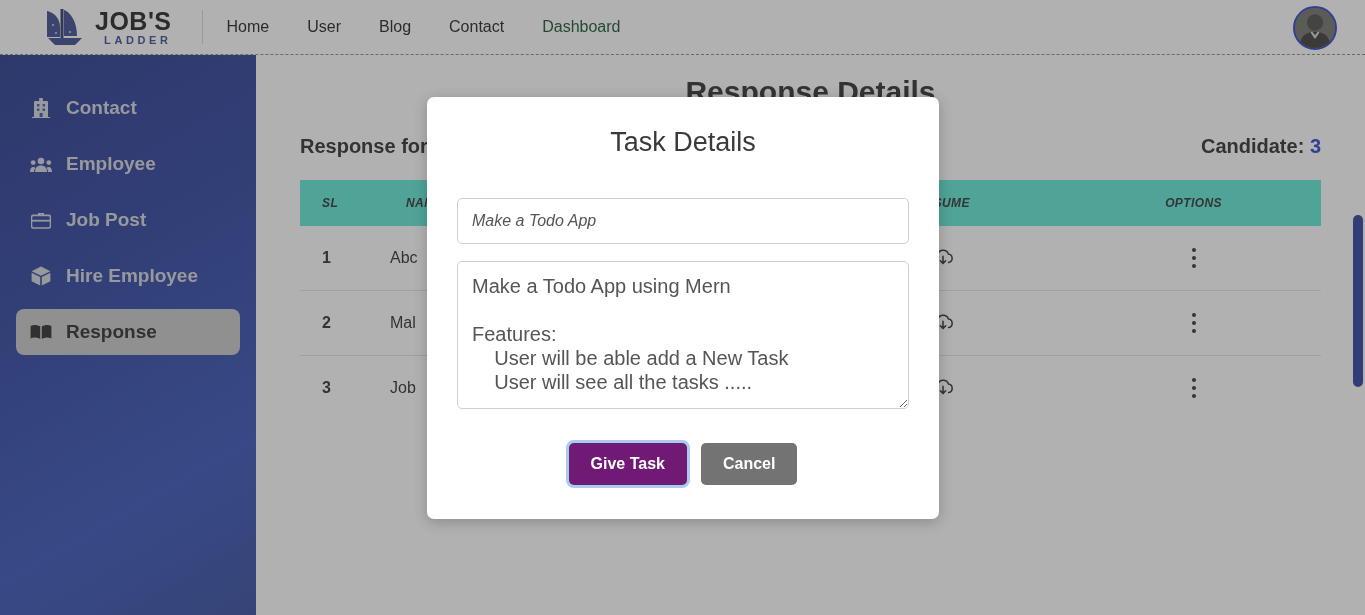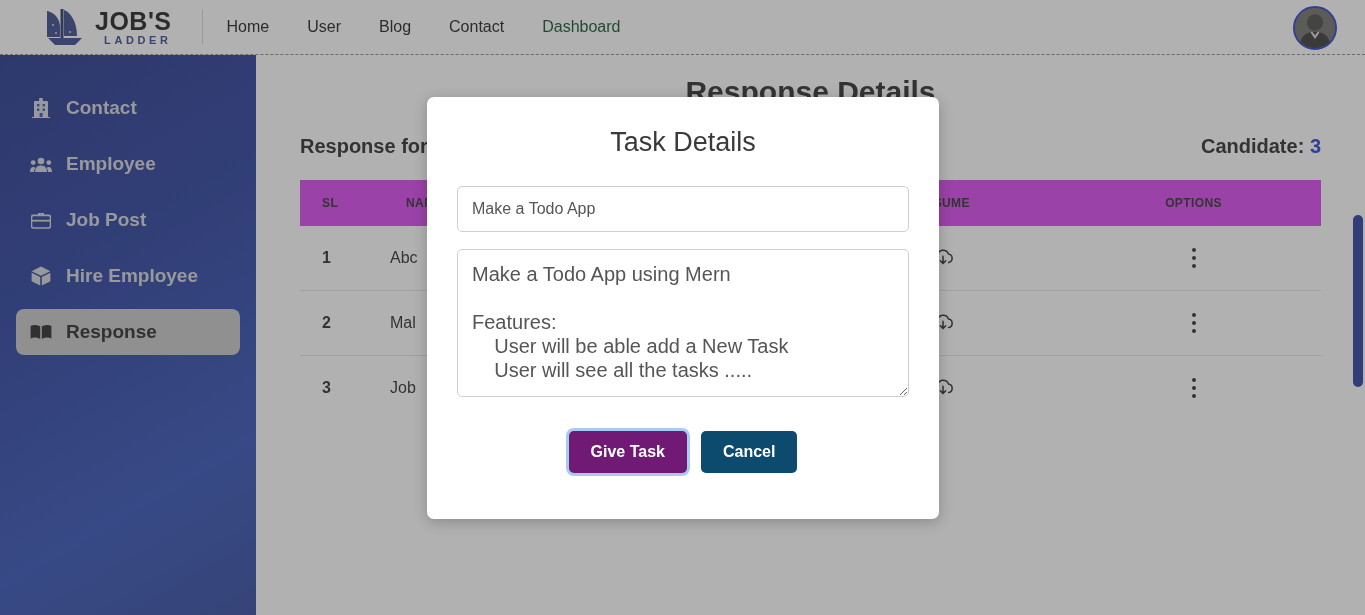--- a/index.html
+++ b/index.html
@@ -155,27 +155,28 @@
     color: #2d2d2d;
   }
   .cand-num { color: #2b44d1; }
 
   .table-wrap {
     margin: 22px 44px 0 44px;
     position: relative;
   }
   table { width: 100%; border-collapse: collapse; }
   thead th {
-    background: #d946ef;
+    background: #5eead4;
     color: #303030;
     font-size: 12px;
     font-weight: bold;
     letter-spacing: 0.4px;
     padding: 16px 16px;
     text-align: center;
+    font-style: italic;
   }
   thead th:first-child { text-align: left; padding-left: 22px; width: 90px; }
   thead th.col-name { text-align: left; width: 430px; }
   tbody td {
     font-size: 16px;
     color: #2d2d2d;
     padding: 22px 0;
     text-align: center;
     border-bottom: 1px solid #e3e3e3;
   }
@@ -223,29 +224,30 @@
   #modal-title {
     text-align: center;
     font-size: 27px;
     font-weight: normal;
     color: #3a3a3a;
     margin-top: 30px;
   }
   .m-input {
     width: 452px;
     height: 46px;
-    margin-top: 28px;
+    margin-top: 40px;
     border: 1px solid #cfcfcf;
     border-radius: 5px;
     font-size: 16px;
     color: #555555;
     padding: 0 14px;
     font-family: "Liberation Sans", sans-serif;
     background: #fff;
     outline: none;
+    font-style: italic;
   }
   .m-textarea {
     width: 452px;
     height: 148px;
     margin-top: 17px;
     border: 1px solid #cfcfcf;
     border-radius: 5px;
     font-size: 20px;
     line-height: 24px;
     color: #555555;
@@ -266,21 +268,21 @@
     font-size: 16px;
     font-weight: bold;
     color: #ffffff;
     border: none;
     border-radius: 5px;
     padding: 12px 22px;
     cursor: pointer;
     font-family: "Liberation Sans", sans-serif;
   }
   .btn-primary { background: #701a75; box-shadow: 0 0 0 3px rgba(59,139,224,0.45); }
-  .btn-secondary { background: #0c4a6e; }
+  .btn-secondary { background: #737373; }
 </style>
 </head>
 <body>
 
 <div id="topnav">
 
   <div class="logo-wrap">
     <span class="si-icon">
       <svg class="logo-mark" viewBox="0 0 42 40">
         <path d="M3 4 C3 4 16 6 16 21 L16 30 L3 30 Z" fill="#3b4a8c"></path>

